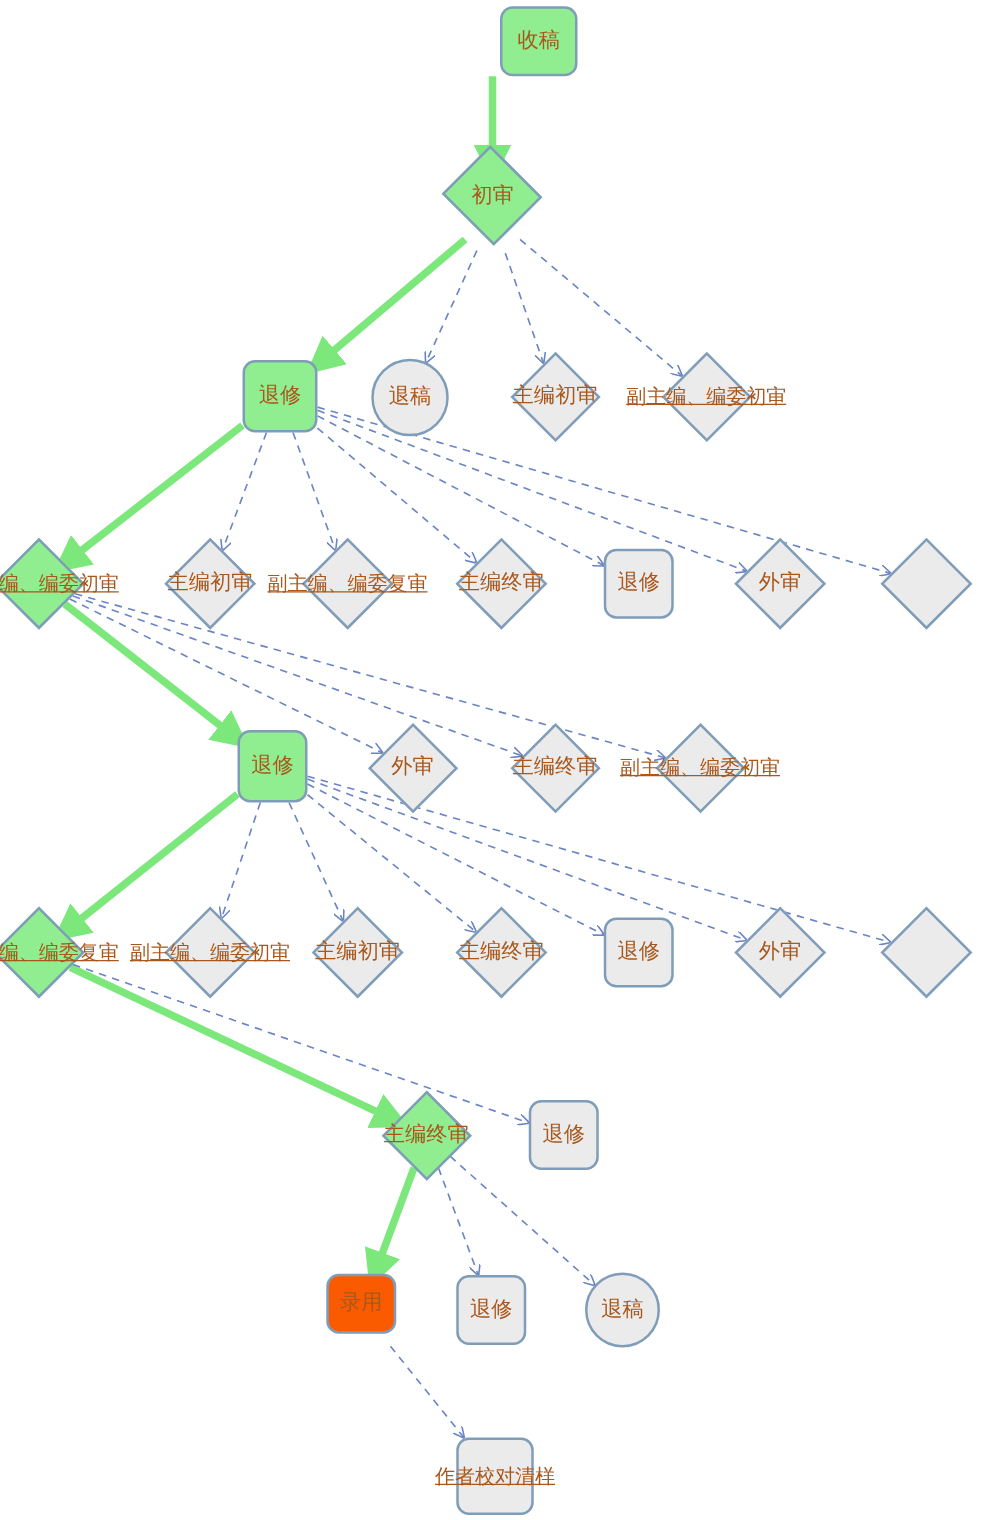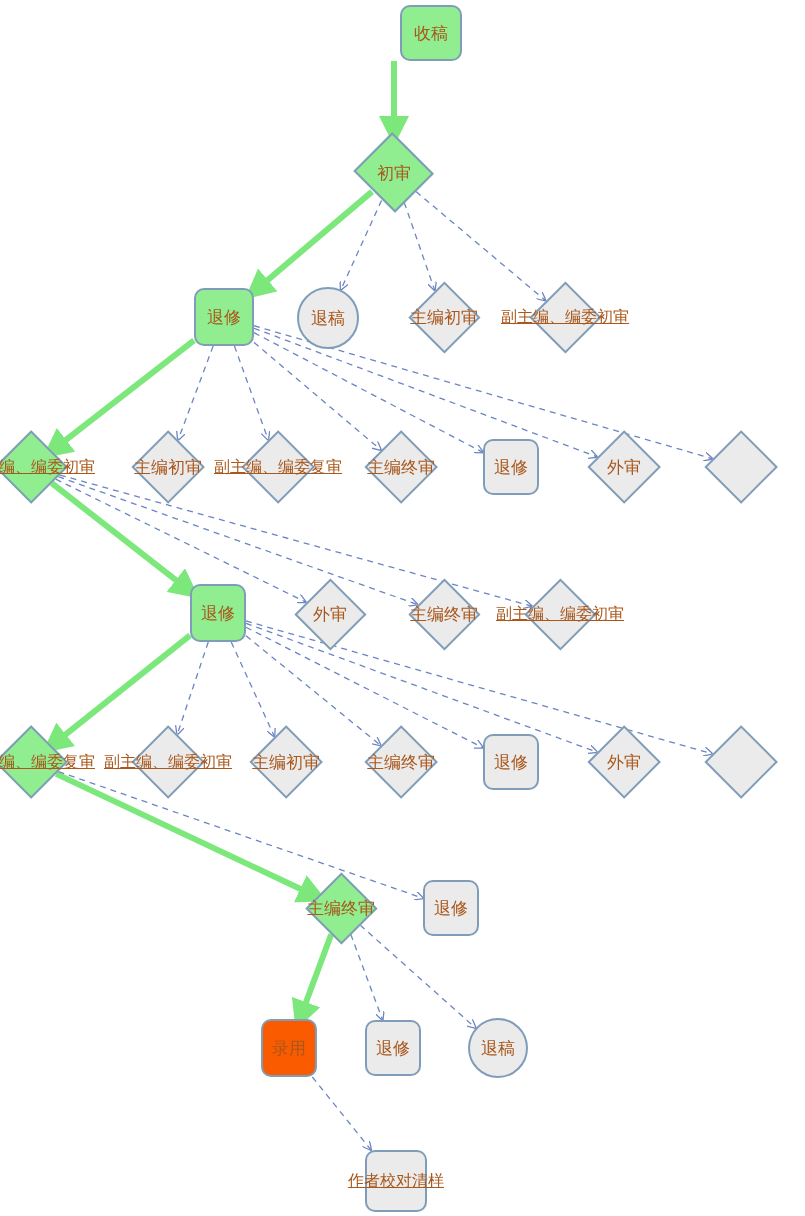--- a/index.html
+++ b/index.html
@@ -86,21 +86,21 @@
         <line x1="350.75" y1="934.25" x2="382.6" y2="1020" stroke="#6B85C4" stroke-width="1.3" stroke-dasharray="6,5" marker-end="url(#arrow-dashed)"></line>
         <line x1="360.030303030303" y1="924.969696969697" x2="475.6092223651275" y2="1028.0337014720883" stroke="#6B85C4" stroke-width="1.3" stroke-dasharray="6,5" marker-end="url(#arrow-dashed)"></line>
         <line x1="312.3308270676692" y1="1077" x2="371.0601503759398" y2="1150" stroke="#6B85C4" stroke-width="1.3" stroke-dasharray="6,5" marker-end="url(#arrow-dashed)"></line>
       </g>
   </svg>
   <div id="node-layer">
       <div class="node rect green" style="left: 363px; top: 5px; width: 62px; height: 56px; margin-left: 37px;">
         <div class="shape"></div>
         <div class="label">收稿</div>
       </div>
-      <div class="node diamond green" style="left: 352px; top: 134px; width: 84px; height: 78px;">
+      <div class="node diamond green" style="left: 352px; top: 118px; width: 84px; height: 78px;">
         <div class="shape"></div>
         <div class="label">初审</div>
       </div>
       <div class="node rect green" style="left: 194px; top: 288px; width: 60px; height: 58px;">
         <div class="shape"></div>
         <div class="label">退修</div>
       </div>
       <div class="node circle " style="left: 297px; top: 287px; width: 62px; height: 62px;">
         <div class="shape"></div>
         <div class="label">退稿</div>
@@ -186,21 +186,21 @@
         <div class="label"></div>
       </div>
       <div class="node diamond green" style="left: 305px; top: 872px; width: 72px; height: 72px;">
         <div class="shape"></div>
         <div class="label">主编终审</div>
       </div>
       <div class="node rect " style="left: 423px; top: 880px; width: 56px; height: 56px;">
         <div class="shape"></div>
         <div class="label">退修</div>
       </div>
-      <div class="node rect orange" style="left: 261px; top: 1019px; width: 56px; height: 58px; padding-left: 20px;">
+      <div class="node rect orange" style="left: 261px; top: 1019px; width: 56px; height: 48px; padding-left: 20px;">
         <div class="shape"></div>
         <div class="label">录用</div>
       </div>
       <div class="node rect " style="left: 365px; top: 1020px; width: 56px; height: 56px;">
         <div class="shape"></div>
         <div class="label">退修</div>
       </div>
       <div class="node circle " style="left: 468px; top: 1018px; width: 60px; height: 60px;">
         <div class="shape"></div>
         <div class="label">退稿</div>

